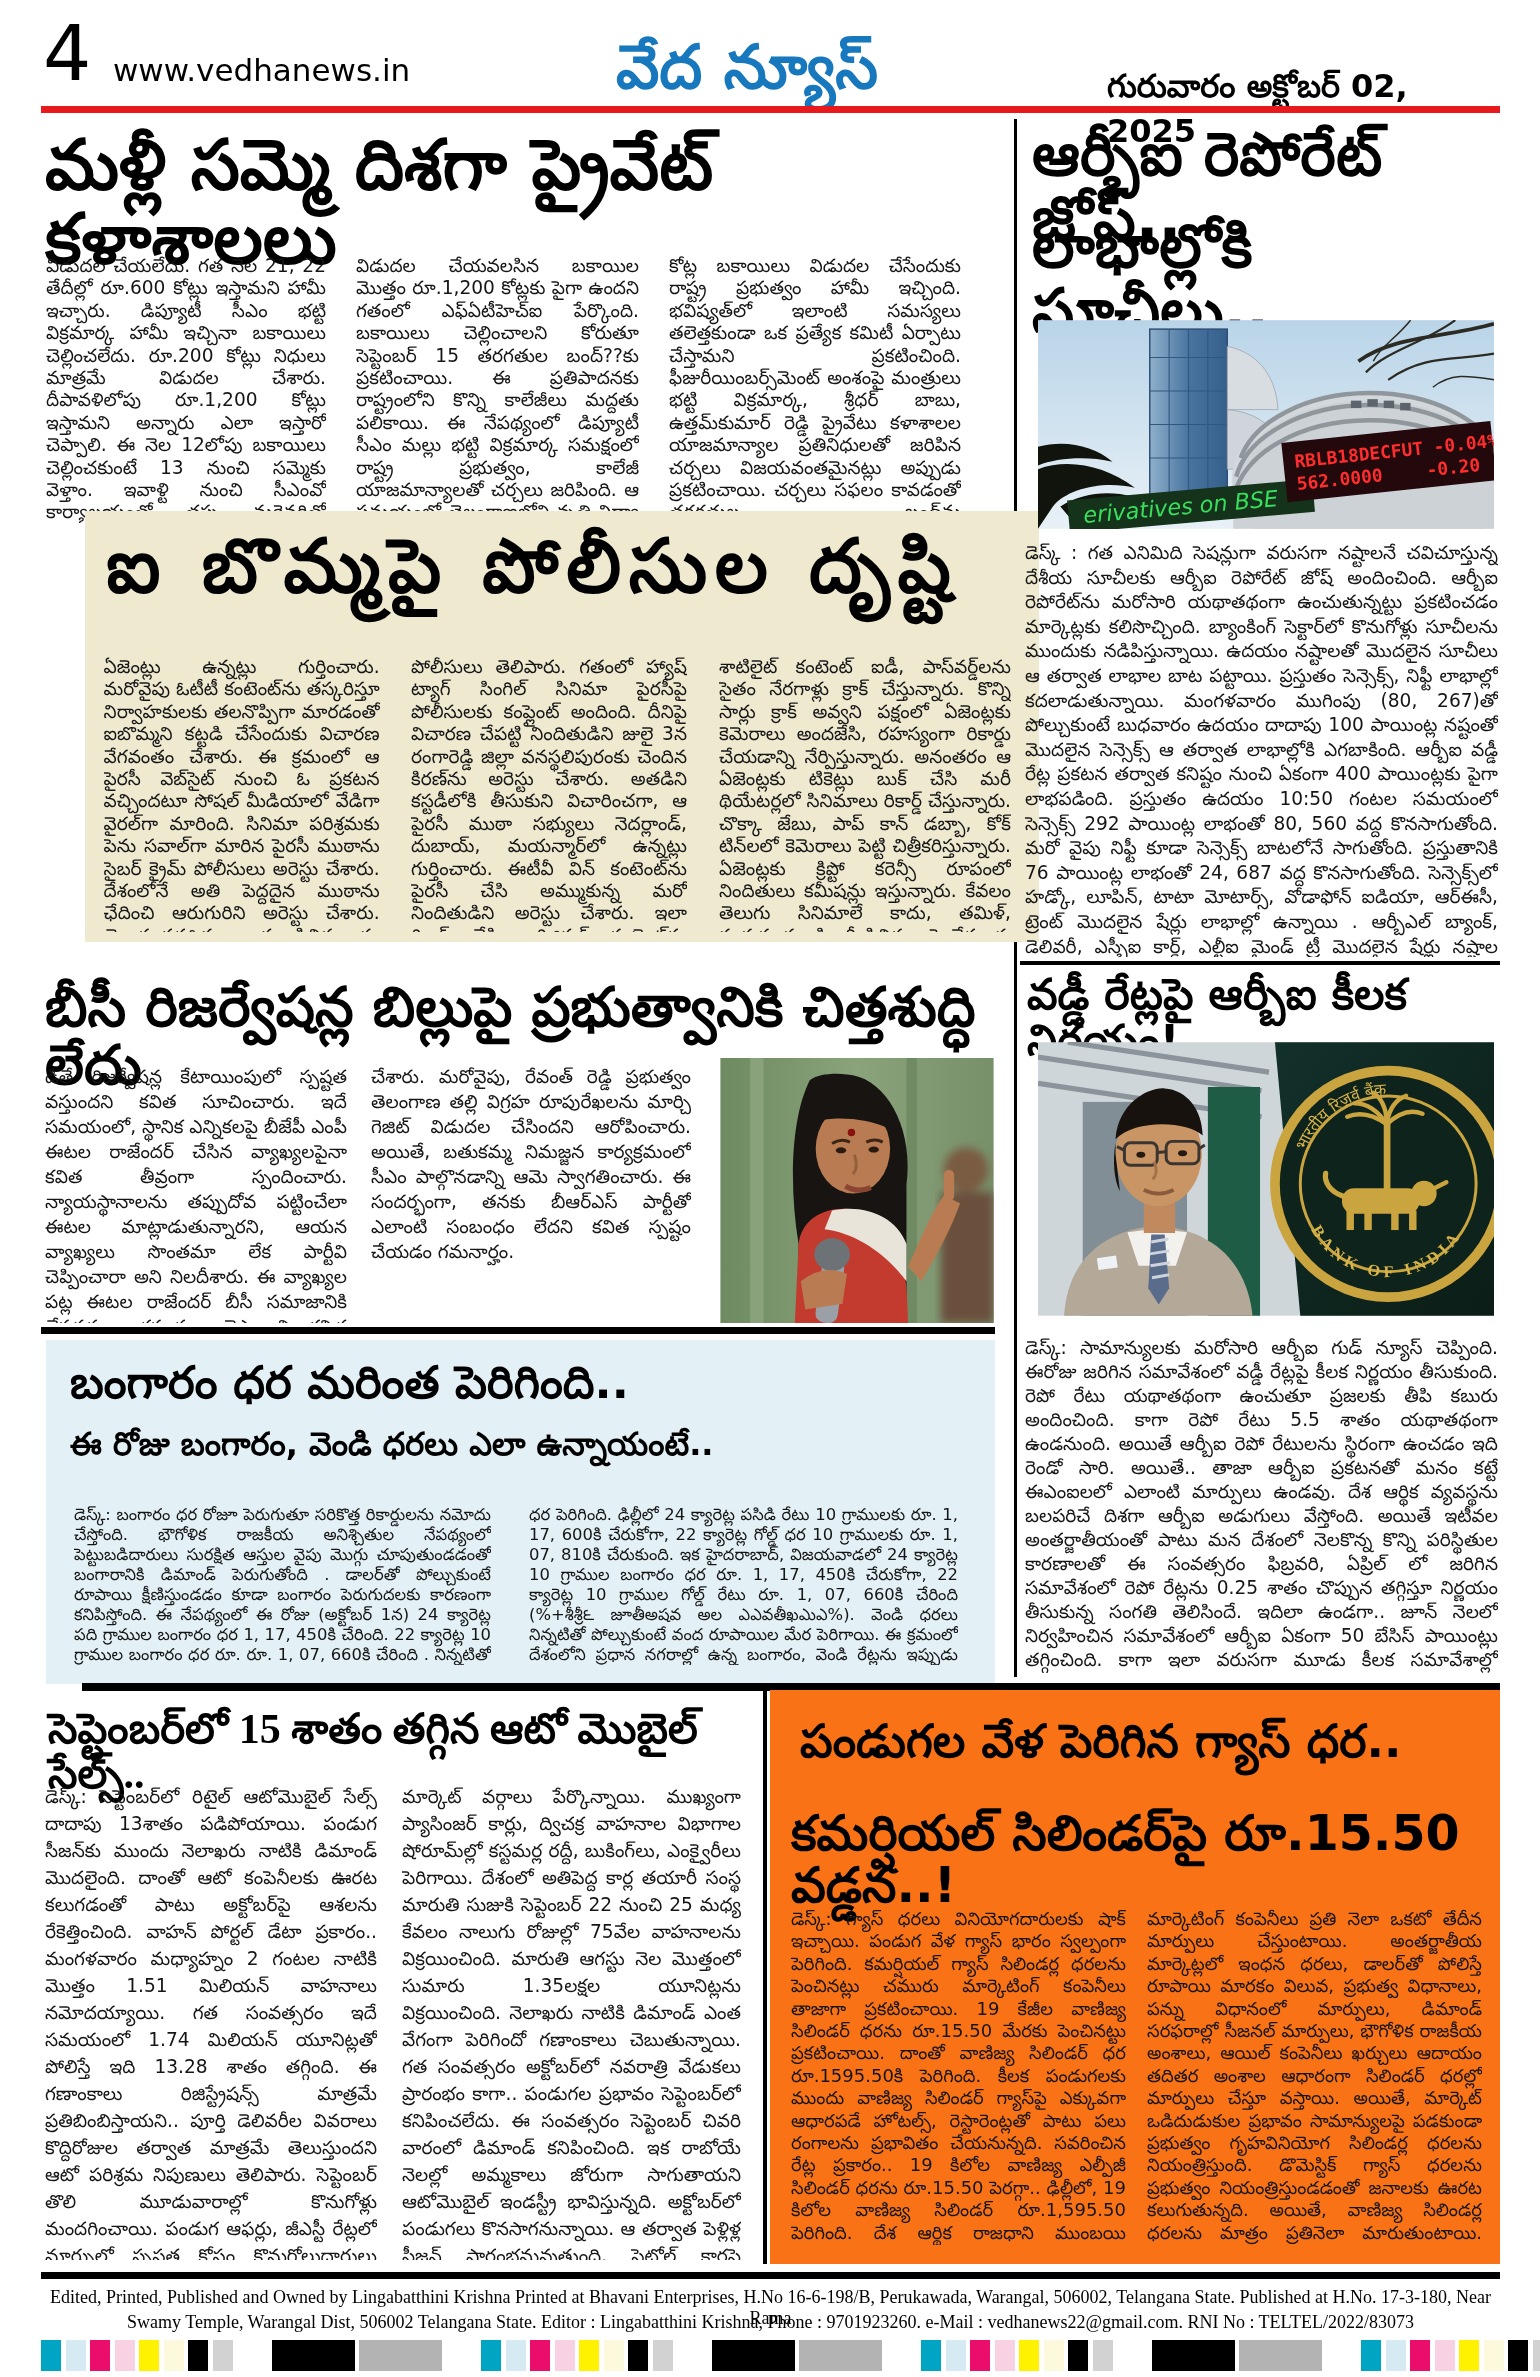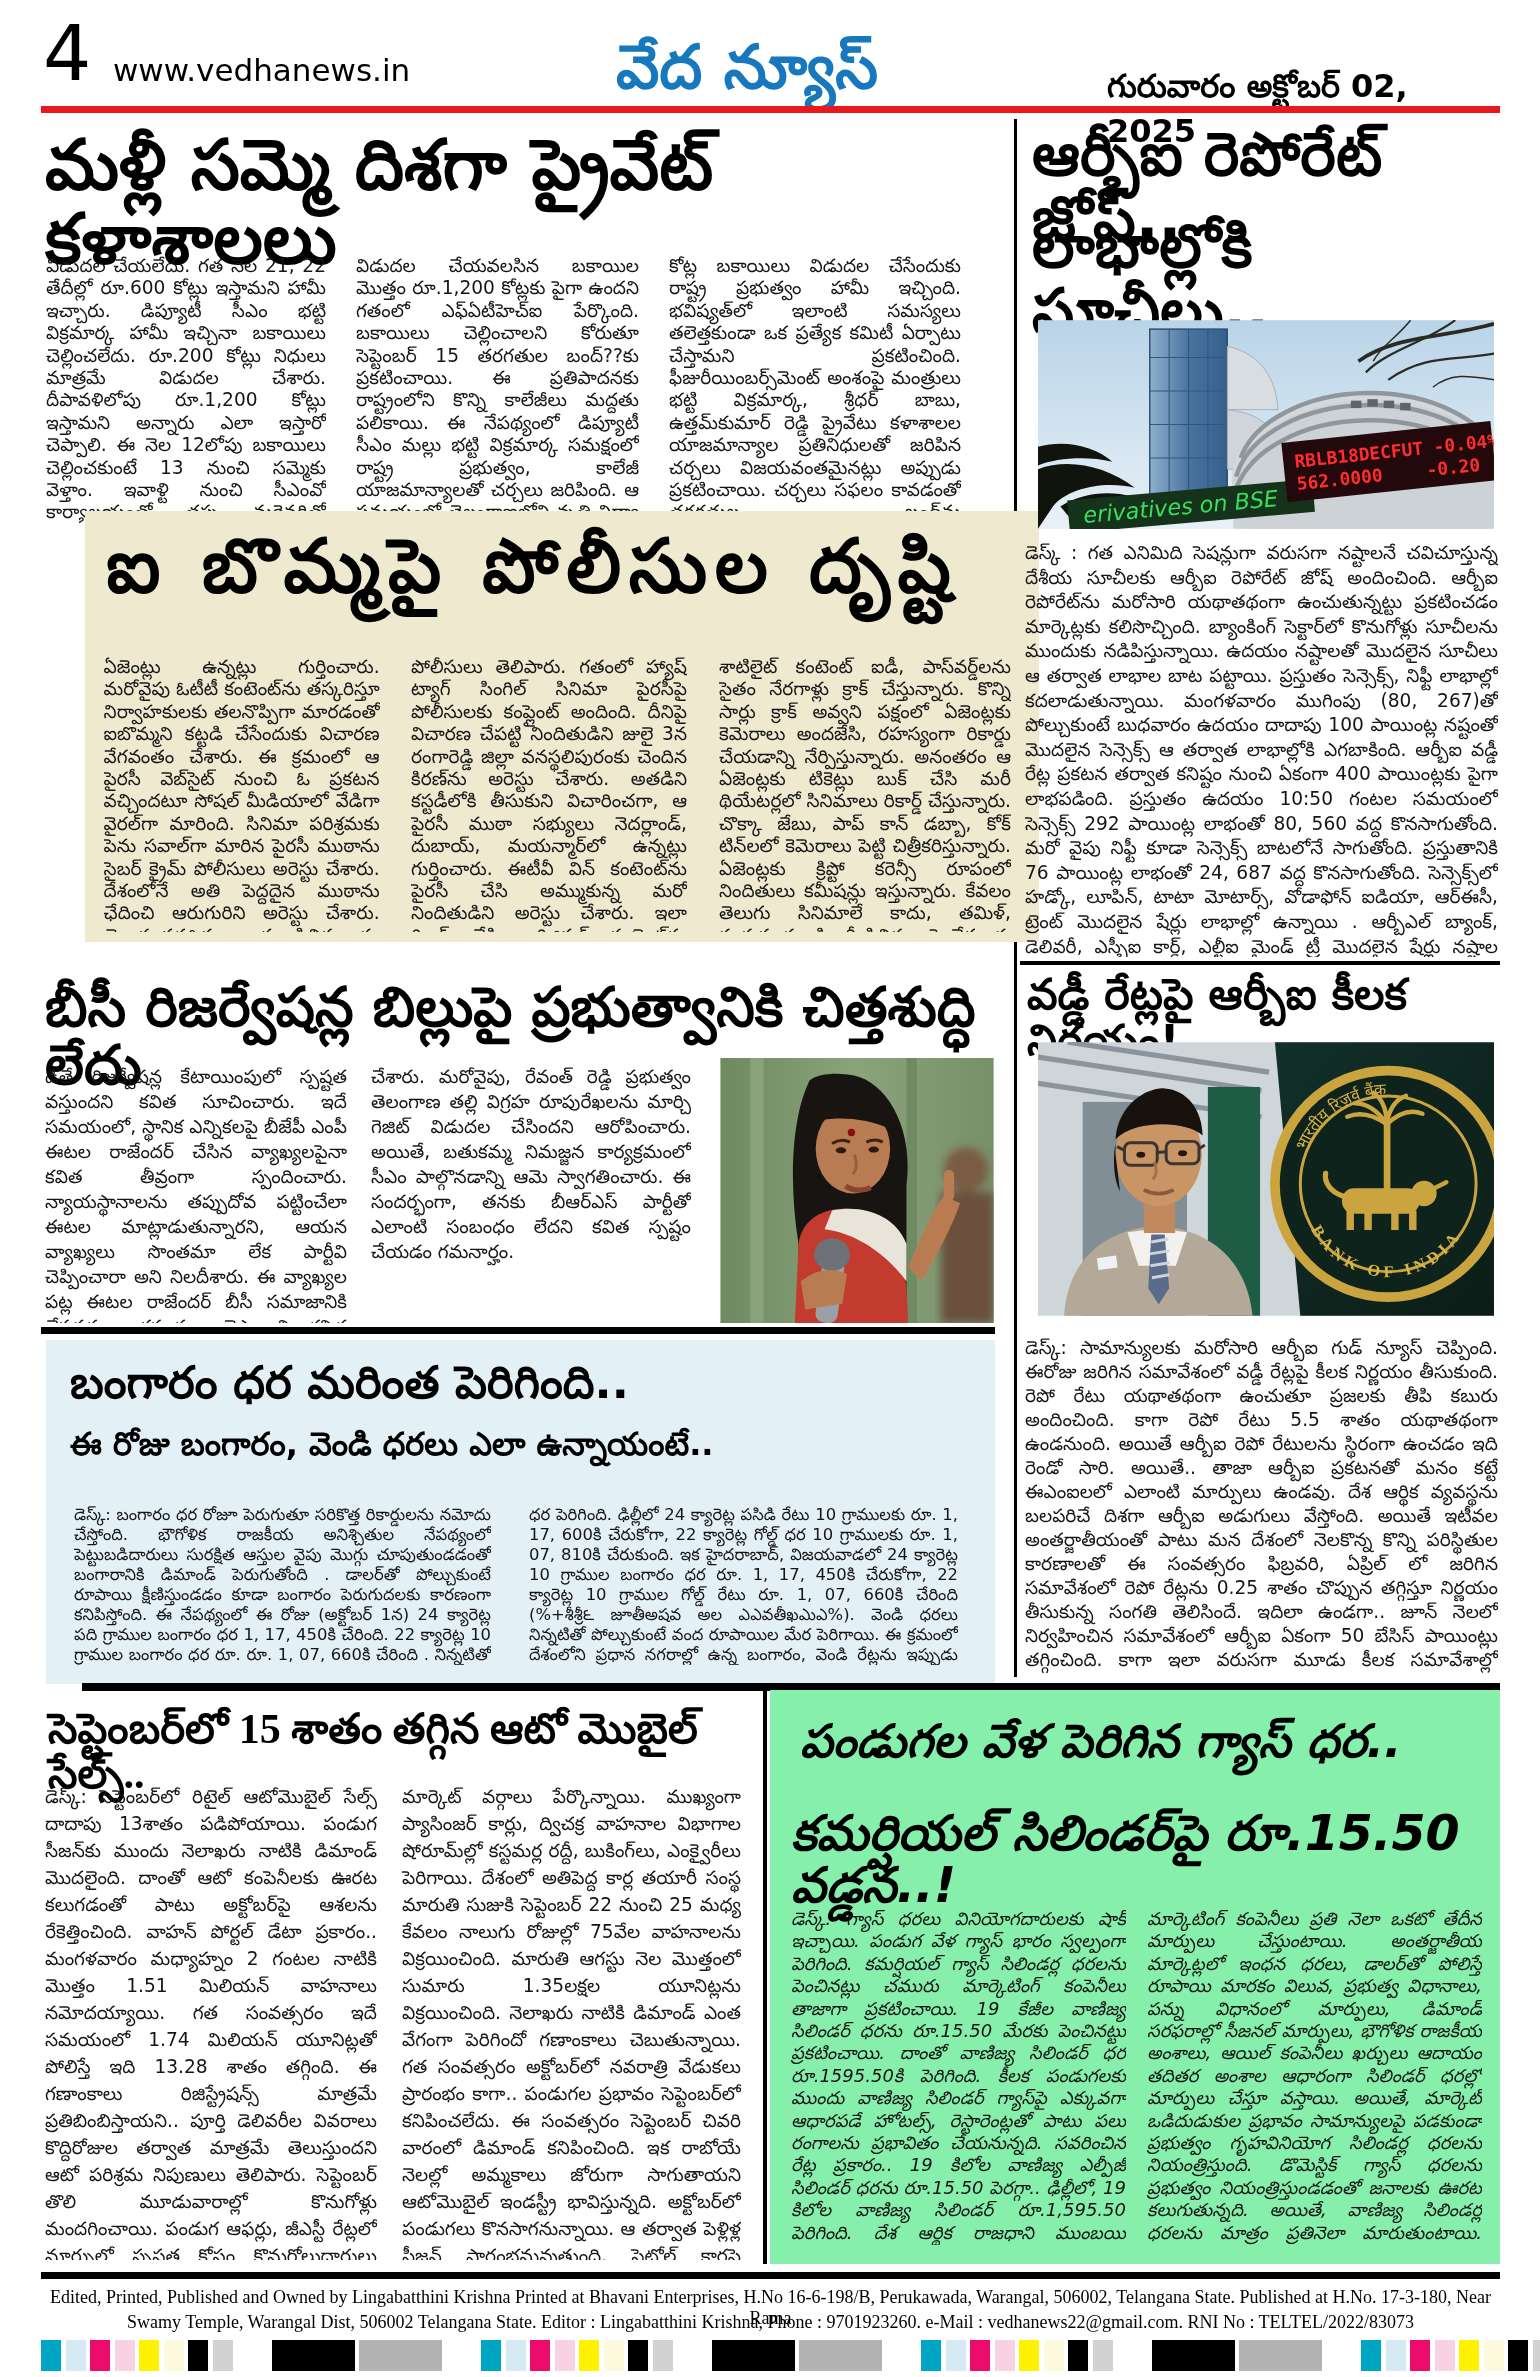--- a/index.html
+++ b/index.html
@@ -7,21 +7,21 @@
         font-family:"DejaVu Sans","Liberation Sans",sans-serif;color:#111;overflow:hidden;}
   .abs{position:absolute;}
   .hl{font-weight:800;color:#000;line-height:1.06;}
   .bodytxt{text-align:justify;color:#151515;overflow:hidden;word-break:break-word;}
   .serif{font-family:"Liberation Serif","DejaVu Serif",serif;}
   .center{text-align:center;}
   .rule{background:#000;}
   .redrule{background:#e8191c;}
   .box-cream{background:#efe9d0;}
   .box-blue{background:#e3f0f6;}
-  .box-pink{background:#86efac;font-style:italic;}
+  .box-pink{background:#f97316;}
   .bars{display:flex;align-items:flex-start;}
   .bars div{height:31px;flex:0 0 auto;}
 </style>
 </head>
 <body>
 
 <div class="page">
 
   <div class="abs" style="left:43px;top:16.4px;font-size:76px;font-weight:400;color:#000;line-height:1;">4</div>
   <div class="abs" style="left:113px;top:52px;font-size:31px;color:#000;">www.vedhanews.in</div>

